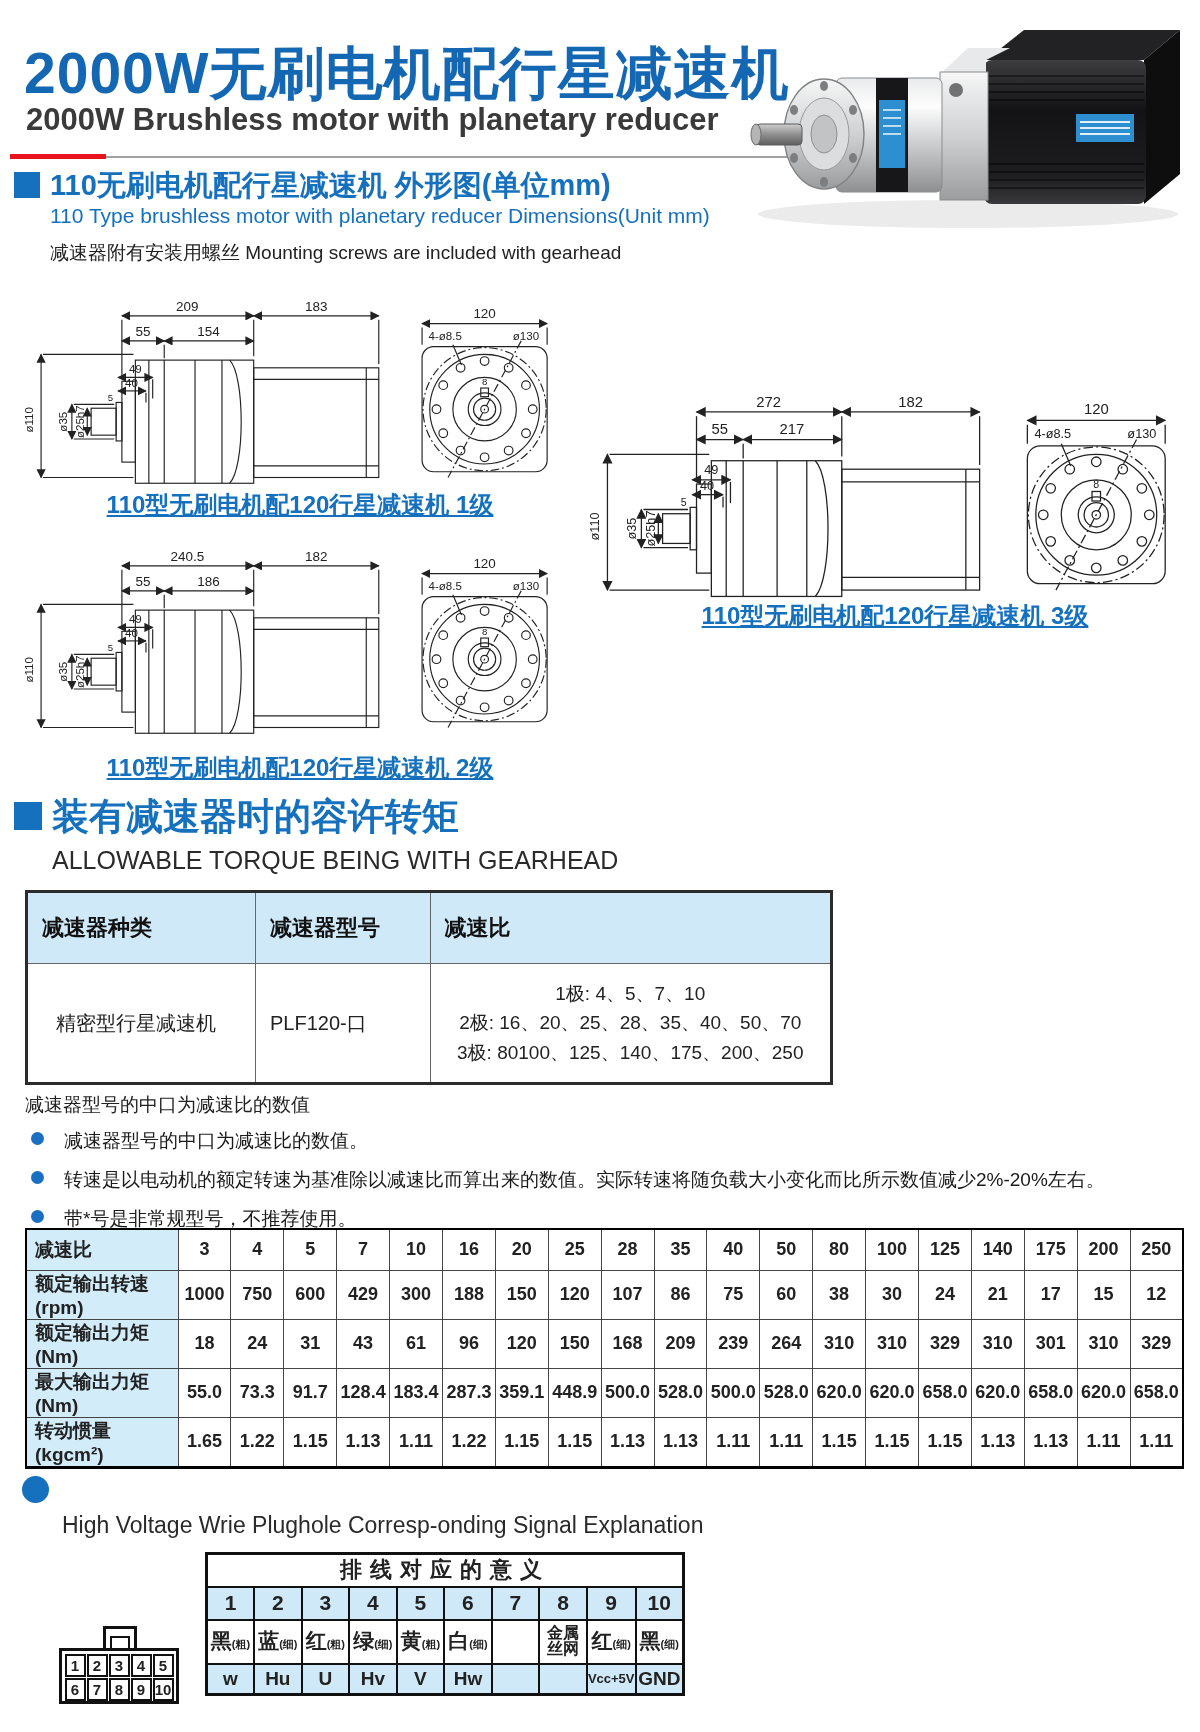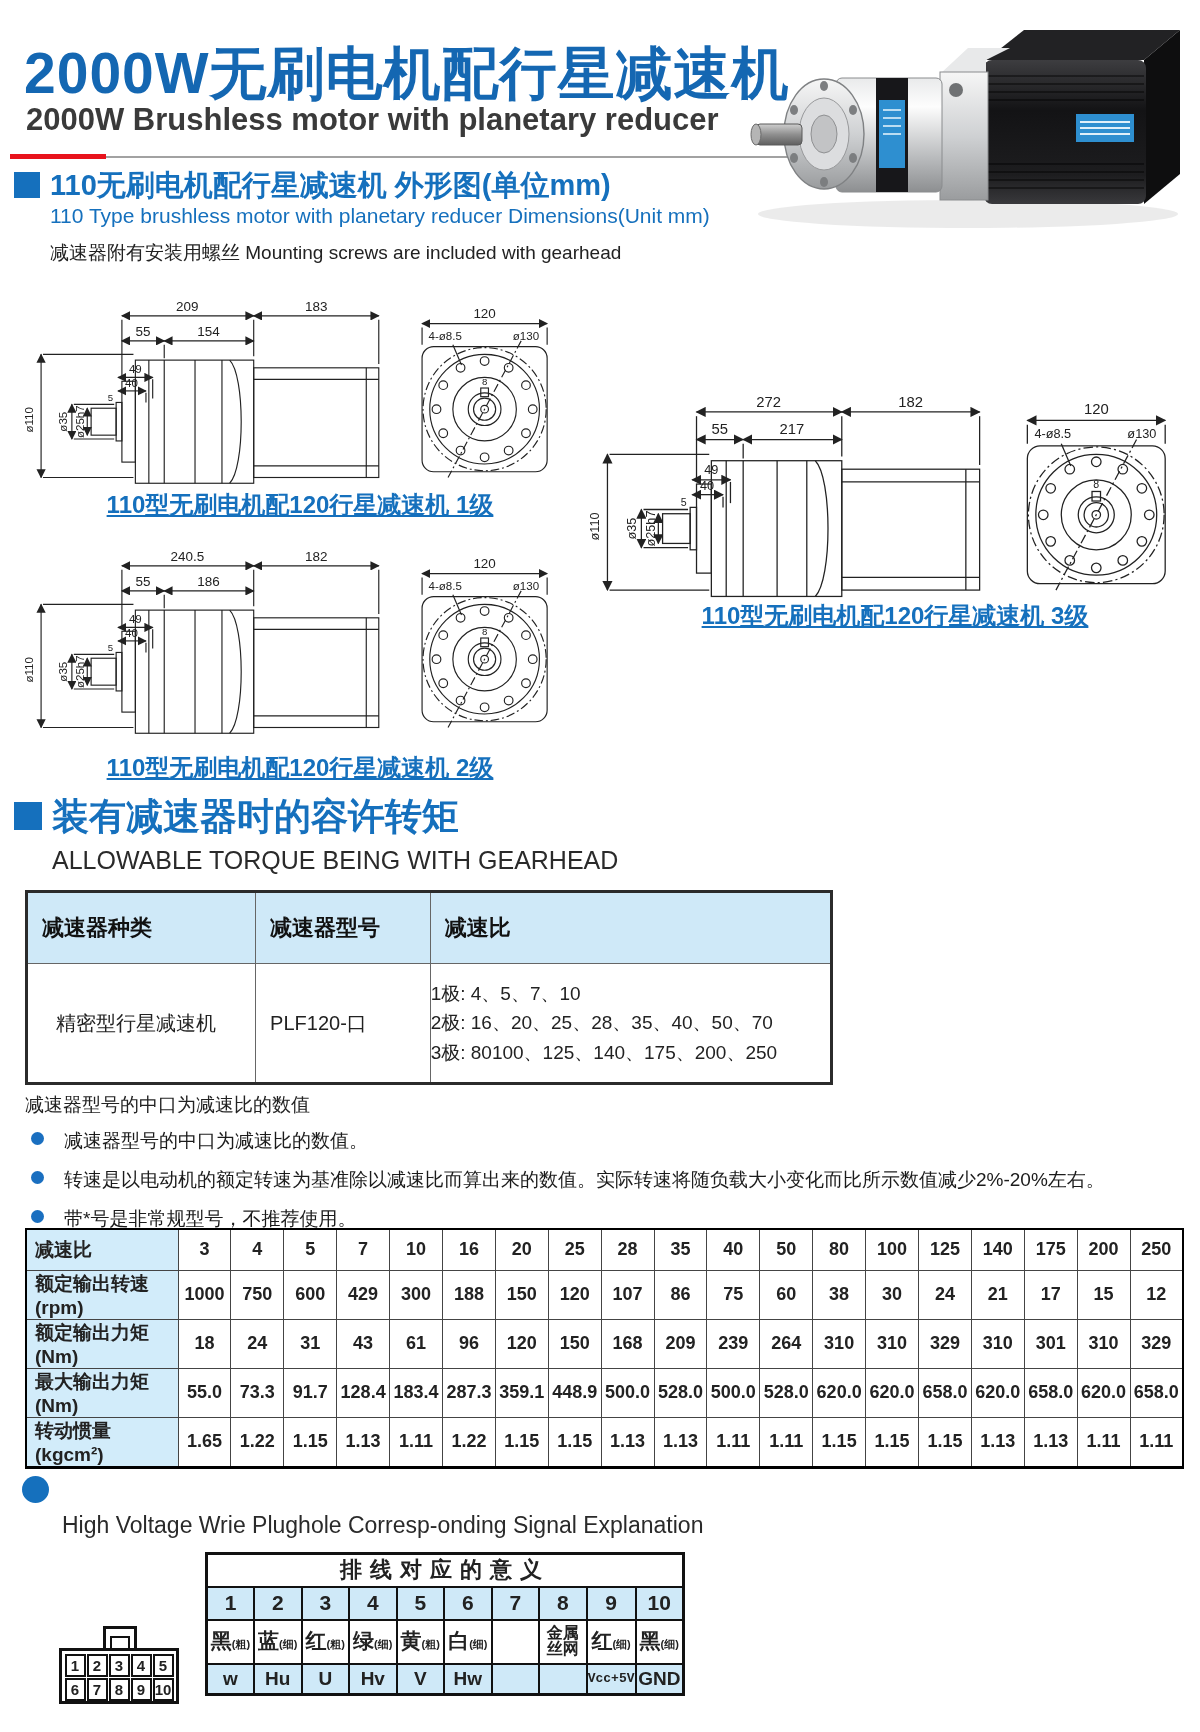--- a/index.html
+++ b/index.html
@@ -30,21 +30,21 @@
 
   
   table { border-collapse:collapse; }
   .torque { left:25px; top:890px; width:808px; }
   .torque th, .torque td { border:1px solid #666; }
   .torque { border:3px solid #2b2b2b; }
   .torque thead th { background:#cfe9f8; height:72px; text-align:left; padding-left:14px; font-size:22px; font-weight:800; color:#111; }
   .torque tbody td { background:#fff; height:120px; font-size:20px; }
   .torque td.c1 { width:230px; padding-left:28px; }
   .torque td.c2 { width:175px; padding-left:14px; }
-  .torque td.c3 { width:403px; padding:6px 0; font-size:19px; line-height:1.55; }
+  .torque td.c3 { width:403px; padding:6px 24px; font-size:19px; line-height:1.55;text-align:center; }
   .tbl-note { left:25px; top:1092px; font-size:19px; color:#222; }
 
   
   .bullets { left:25px; top:1128px; width:1160px; }
   .bullet-row { display:flex; align-items:flex-start; margin-bottom:13px; }
   .bullet-dot { flex:0 0 13px; width:13px; height:13px; border-radius:50%; background:#1a6fc0; margin:4px 20px 0 6px; }
   .bullet-text { font-size:19px; color:#1b1b1b; }
 
   
   .ratio { left:25px; top:1228px; width:1159px; table-layout:fixed; border:2px solid #000; border-bottom:3px solid #000; }
@@ -56,21 +56,21 @@
 
   
   .pinout { left:205px; top:1552px; width:480px; border:3px solid #111; }
   .pinout th, .pinout td { border:2px solid #111; text-align:center; }
   .pinout .po-title { height:33px; font-size:22px; font-weight:800; letter-spacing:8px; background:#fff;margin-top:28px; }
   .pinout .po-pin { height:33px; background:#cfe9f8; font-size:21px; font-weight:700; width:48px; }
   .pinout .po-col { height:44px; background:#fff; font-size:21px; font-weight:700; line-height:1.05; }
   .pinout .po-col .sub { font-size:11px; font-weight:700; }
   .pinout .po-col .main.small { font-size:16px; display:inline-block; width:36px; }
   .pinout .po-sig { height:31px; background:#cfe9f8; font-size:19px; font-weight:800; }
-  .pinout .po-sig.sig-small { font-size:13px;font-family:Liberation Mono, monospace; }
+  .pinout .po-sig.sig-small { font-size:13px; }
 
   
   .conn { left:59px; top:1626px; }
   .conn-tab { width:34px; height:22px; border:3px solid #111; border-bottom:none; margin-left:44px; background:#fff; position:relative; }
   .conn-tab::after { content:""; position:absolute; left:4px; top:7px; right:4px; bottom:0; border:2px solid #111; border-bottom:none; }
   .conn-body { width:120px; height:56px; border:3px solid #111; background:#fff; display:flex; flex-wrap:wrap; padding:2px; }
   .conn-cell { width:21px; height:23px; border:2px solid #111; margin:0.5px; font-size:15px; font-weight:800; display:flex; align-items:center; justify-content:center; }
 </style>
 </head>
 <body>

